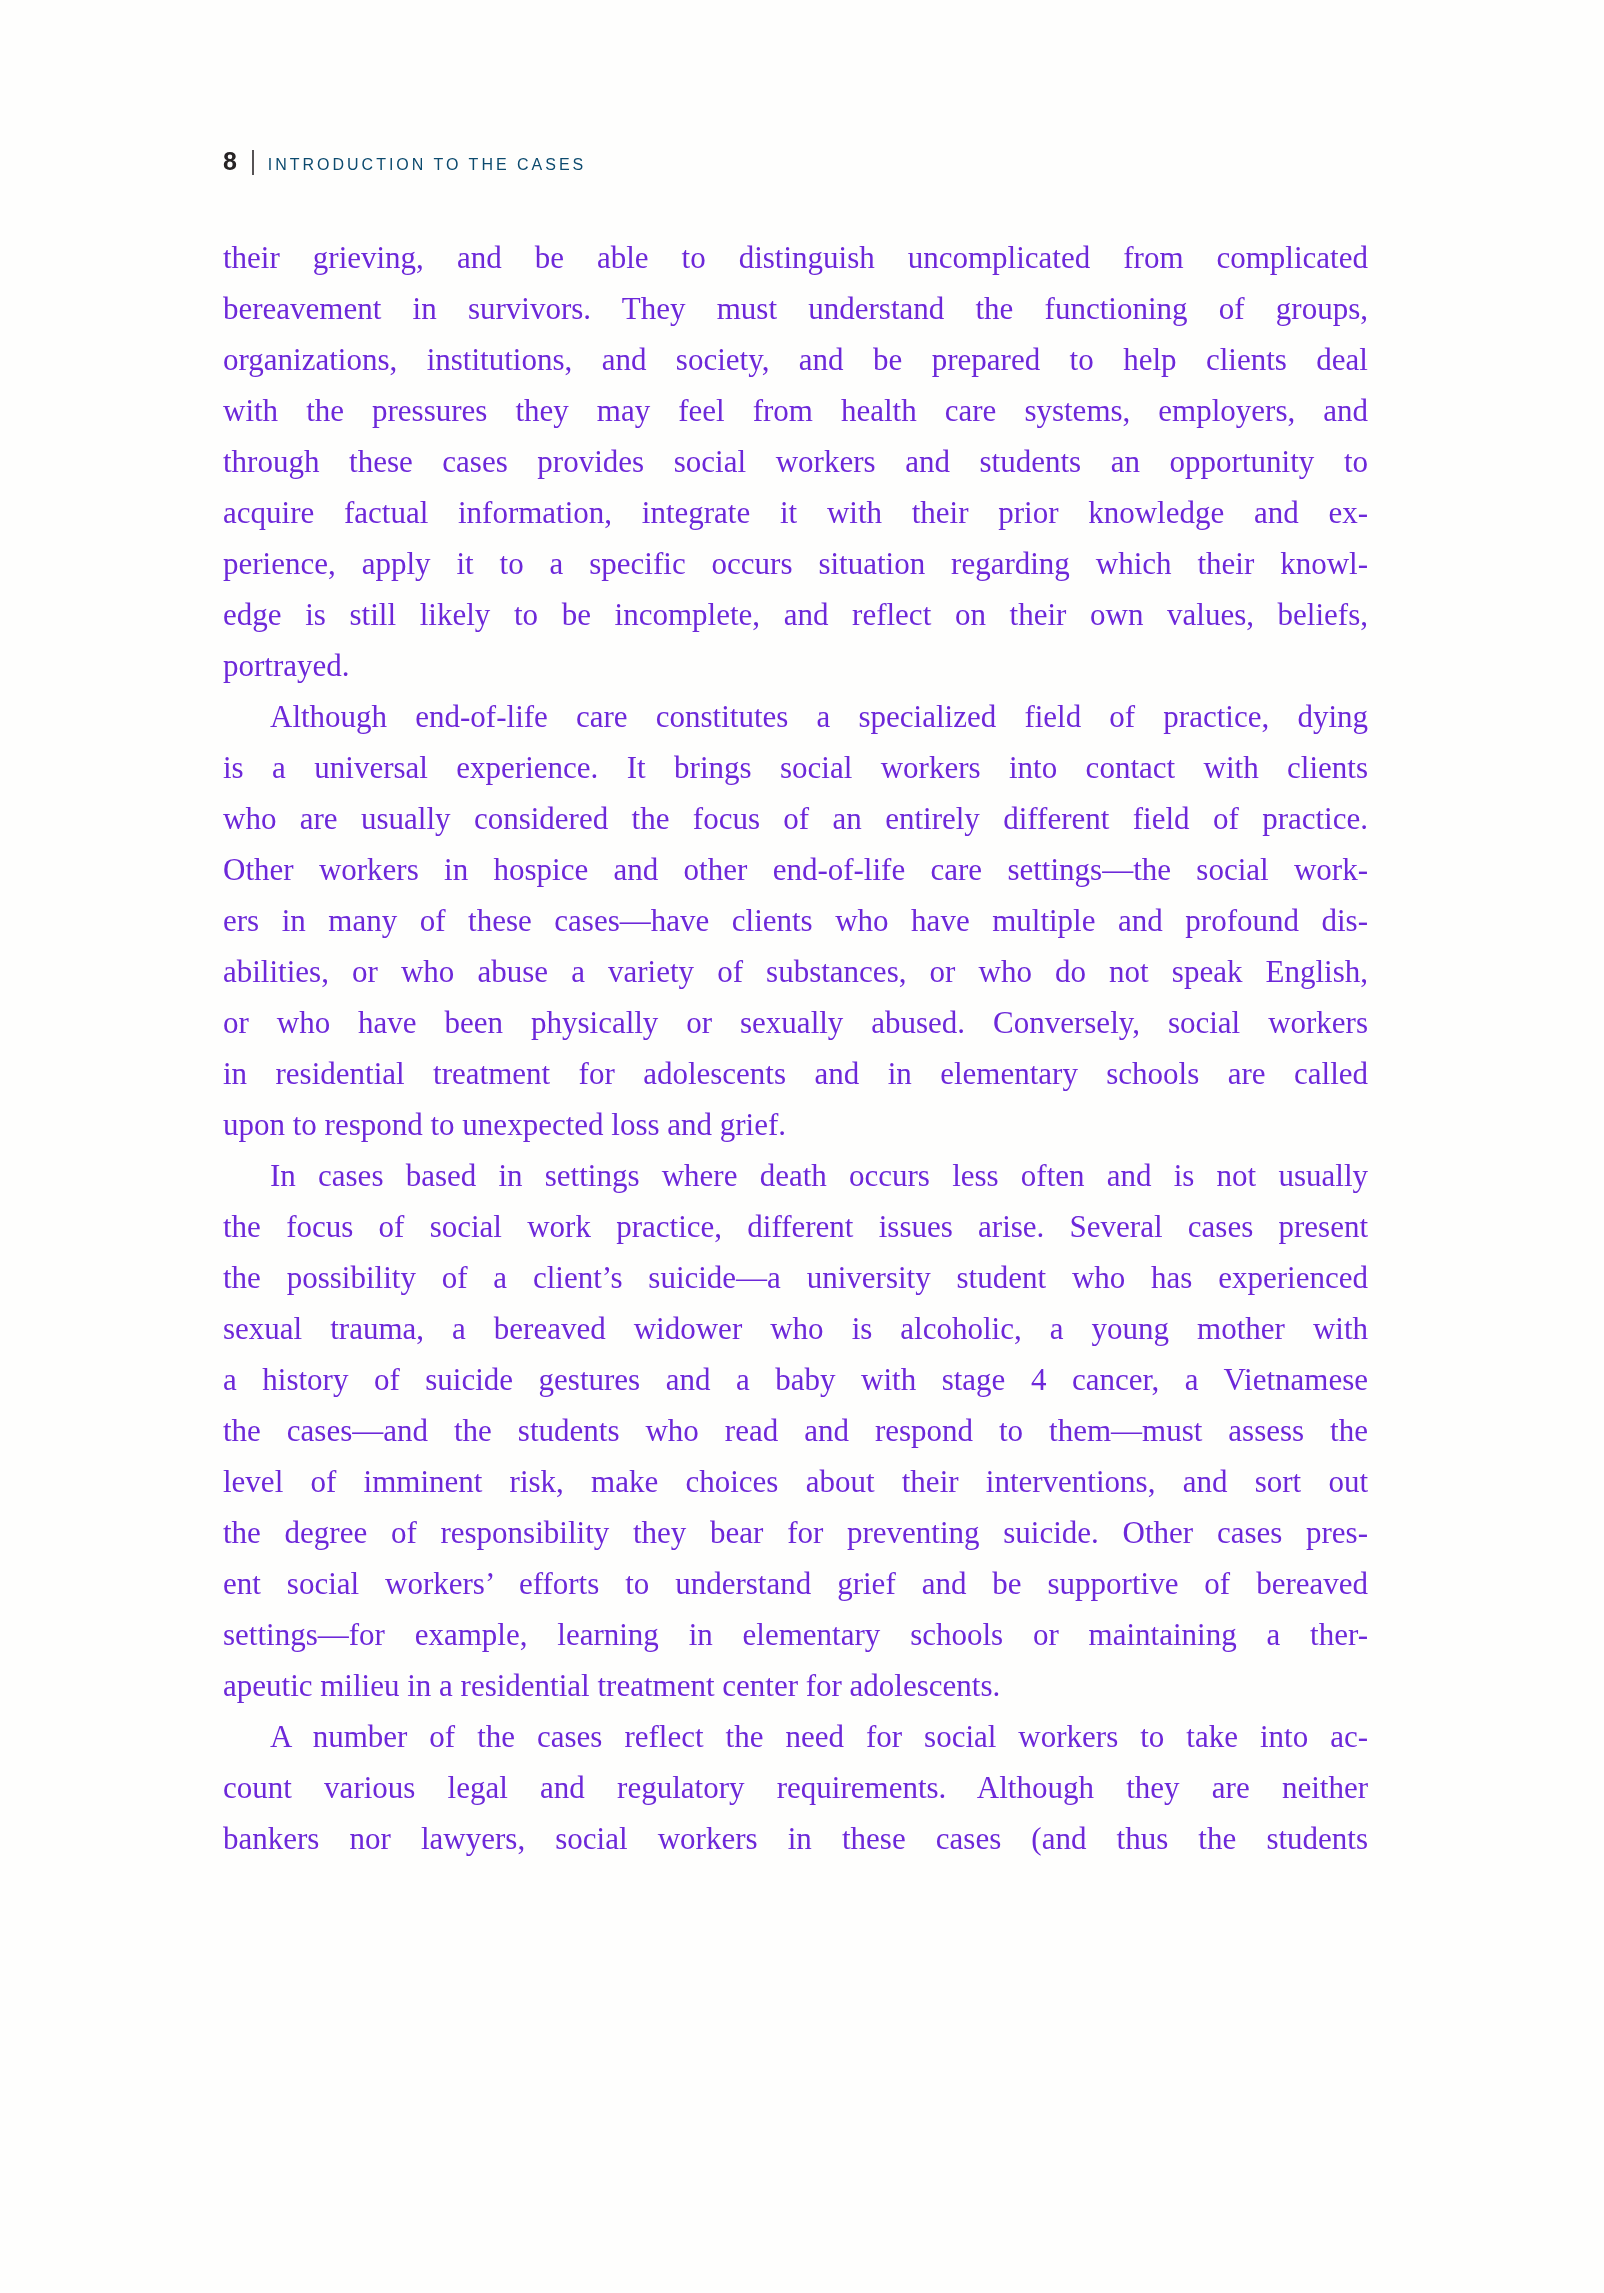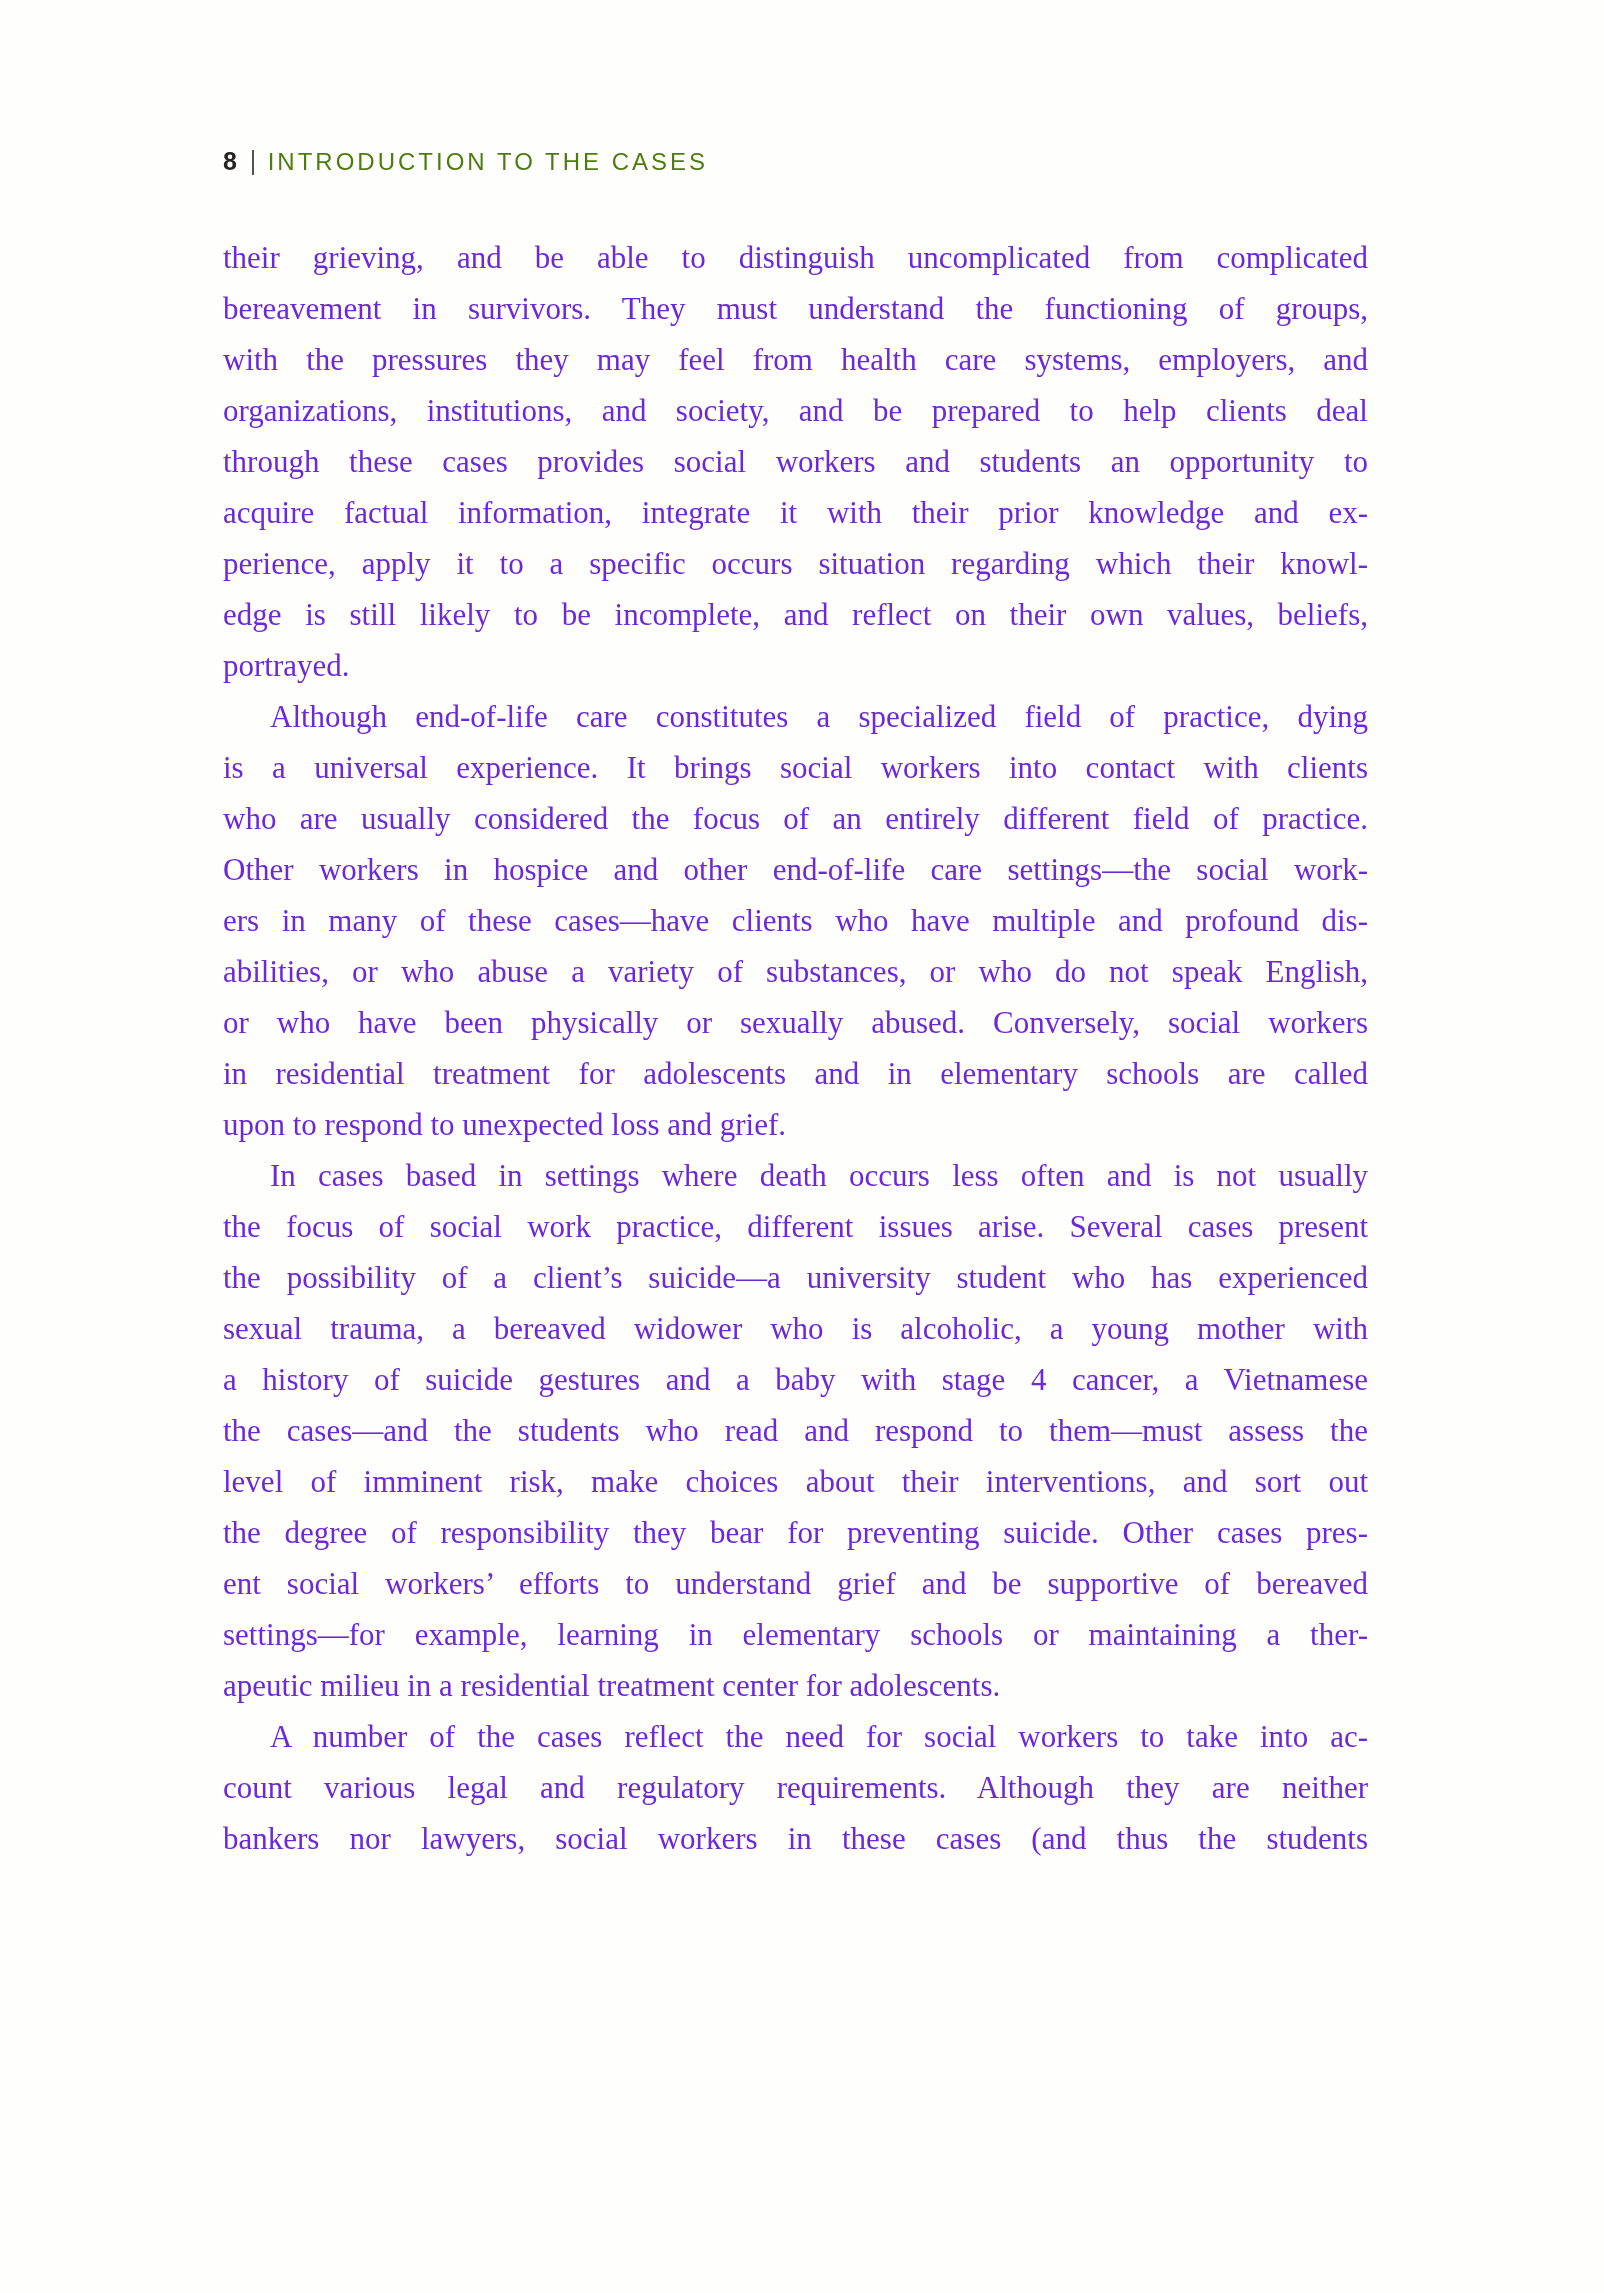--- a/index.html
+++ b/index.html
@@ -32,24 +32,24 @@
   }
   .running-head .sep {
     display: inline-block;
     width: 1.9px;
     height: 25px;
     background: #565354;
     margin: 0 14px;
     vertical-align: -4.7px;
   }
   .running-head .title {
-    font-size: 24px;
+    font-size: 16px;
     font-weight: 400;
     letter-spacing: 3px;
-    color: #4d7c0f;
+    color: #0c4a6e;
   }
   
   .body-text {
     position: absolute;
     left: 223px;
     top: 232px;
     width: 1145px;
     font-family: "Liberation Serif", "DejaVu Serif", serif;
     font-size: 31px;
     line-height: 51px;
@@ -79,22 +79,22 @@
 <div class="page">
 
   <div class="running-head">
     <span class="page-num">8</span><span class="sep"></span><span class="title">INTRODUCTION TO THE CASES</span>
   </div>
 
   <div class="body-text">
       <div class="para">
         <div class="line">their grieving, and be able to distinguish uncomplicated from complicated</div>
         <div class="line">bereavement in survivors. They must understand the functioning of groups,</div>
+        <div class="line">organizations, institutions, and society, and be prepared to help clients deal</div>
         <div class="line">with the pressures they may feel from health care systems, employers, and</div>
-        <div class="line">organizations, institutions, and society, and be prepared to help clients deal</div>
         <div class="line">through these cases provides social workers and students an opportunity to</div>
         <div class="line">acquire factual information, integrate it with their prior knowledge and ex-</div>
         <div class="line">perience, apply it to a specific occurs situation regarding which their knowl-</div>
         <div class="line">edge is still likely to be incomplete, and reflect on their own values, beliefs,</div>
         <div class="line last">portrayed.</div>
       </div>
       <div class="para">
         <div class="line indent">Although end-of-life care constitutes a specialized field of practice, dying</div>
         <div class="line">is a universal experience. It brings social workers into contact with clients</div>
         <div class="line">who are usually considered the focus of an entirely different field of practice.</div>

